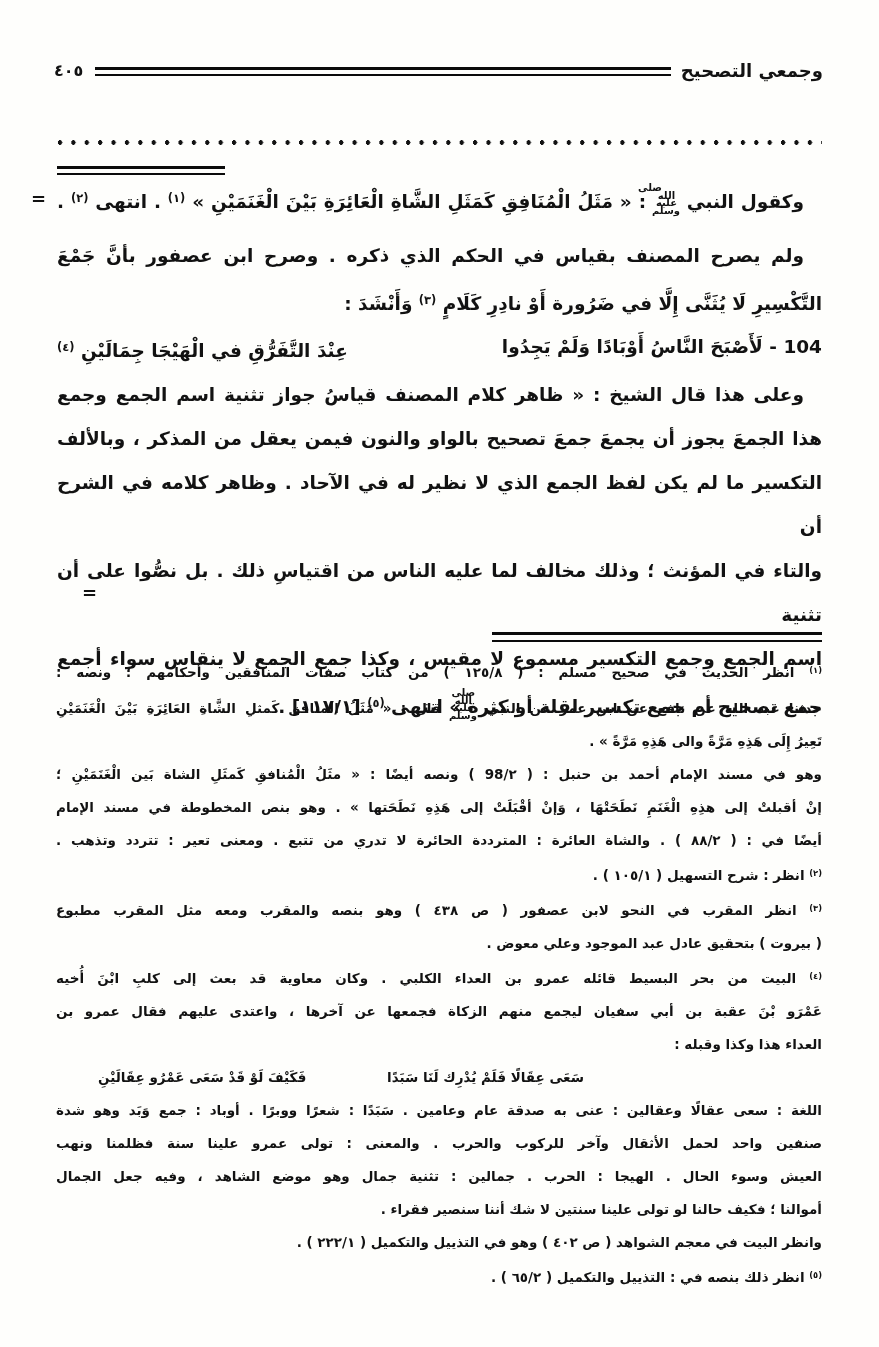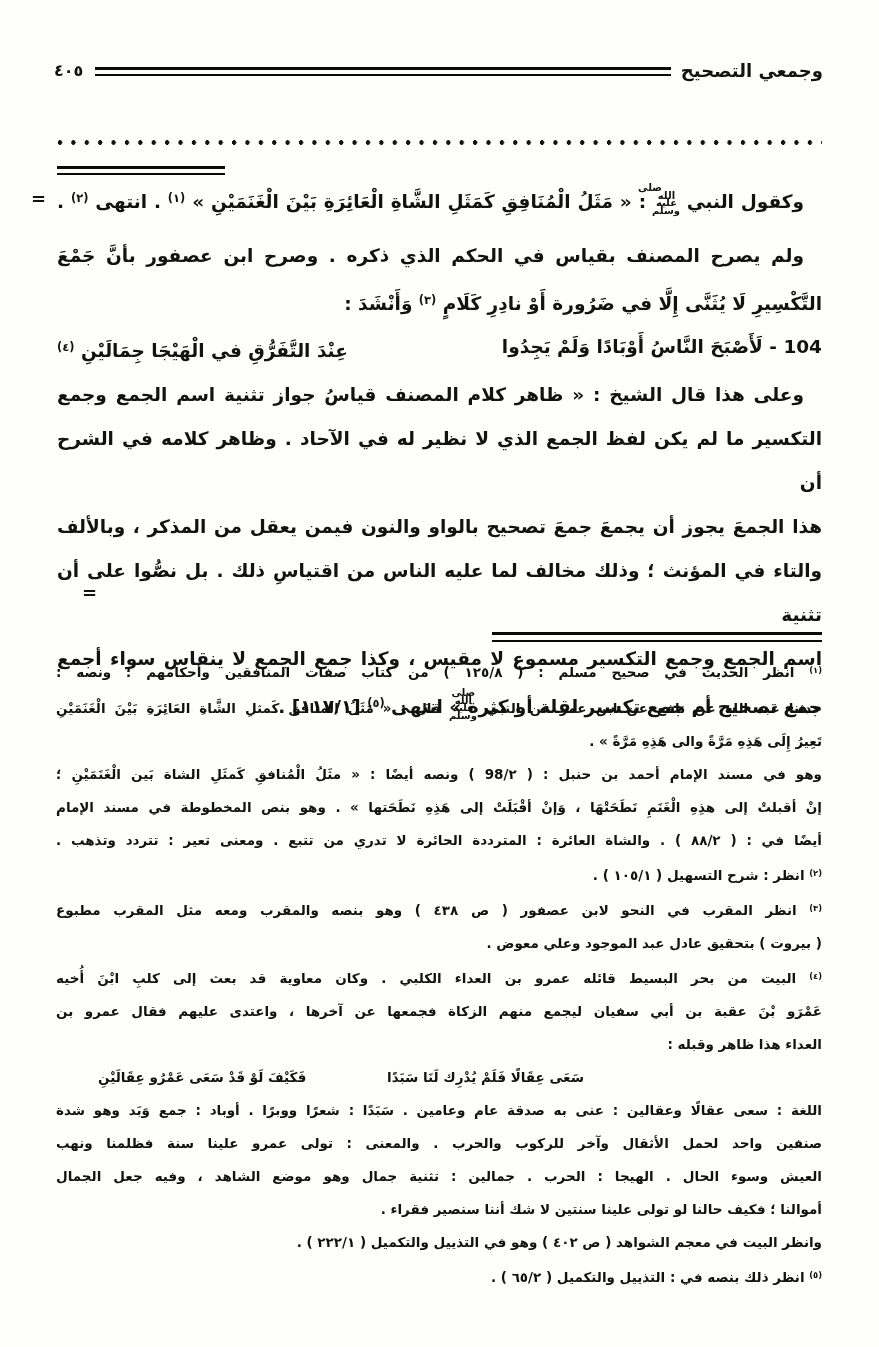--- a/index.html
+++ b/index.html
@@ -77,42 +77,42 @@
 
   <div class="body-text">
     <div class="jl indent p-gap"><span>وكقول النبي</span> <span class="salla">صلى الله عليه وسلم</span><span> : « مَثَلُ الْمُنَافِقِ كَمَثَلِ الشَّاةِ الْعَائِرَةِ بَيْنَ الْغَنَمَيْنِ » <sup class="fnref">(١)</sup> . انتهى <sup class="fnref">(٢)</sup> .</span></div>
     <div class="jl indent">ولم يصرح المصنف بقياس في الحكم الذي ذكره . وصرح ابن عصفور بأنَّ جَمْعَ</div>
     <div class="rl">التَّكْسِيرِ لَا يُثَنَّى إِلَّا في ضَرُورة أَوْ نادِرِ كَلَامٍ <sup class="fnref">(٣)</sup> وَأَنْشَدَ :</div>
     <div class="verse">
       <span>104 - لَأَصْبَحَ النَّاسُ أَوْبَادًا وَلَمْ يَجِدُوا</span>
       <span>عِنْدَ التَّفَرُّقِ في الْهَيْجَا جِمَالَيْنِ <sup class="fnref">(٤)</sup></span>
     </div>
     <div class="jl indent">وعلى هذا قال الشيخ : « ظاهر كلام المصنف قياسُ جواز تثنية اسم الجمع وجمع</div>
+    <div class="jl">هذا الجمعَ يجوز أن يجمعَ جمعَ تصحيح بالواو والنون فيمن يعقل من المذكر ، وبالألف</div>
     <div class="jl">التكسير ما لم يكن لفظ الجمع الذي لا نظير له في الآحاد . وظاهر كلامه في الشرح أن</div>
-    <div class="jl">هذا الجمعَ يجوز أن يجمعَ جمعَ تصحيح بالواو والنون فيمن يعقل من المذكر ، وبالألف</div>
     <div class="jl">والتاء في المؤنث ؛ وذلك مخالف لما عليه الناس من اقتياسِ ذلك . بل نصُّوا على أن تثنية</div>
     <div class="jl">اسم الجمع وجمع التكسير مسموع لا مقيس ، وكذا جمع الجمع لا ينقاس سواء أجمع</div>
     <div class="rl">جمع تصحيح أم جمع تكسير لقلة أو كثرة » انتهى <sup class="fnref">(٥)</sup> [١١٧/١] .</div>
   </div>
 
   <div class="fn-sep"></div>
 
   <div class="footnotes">
     <div class="jl"><sup class="fnref">(١)</sup> انظر الحديث في صحيح مسلم : ( ١٢٥/٨ ) من كتاب صفات المنافقين وأحكامهم ؛ ونصه :</div>
     <div class="jl"><span>حدثنا عبد الله عن نافع عن ابن عمر عن النبي</span> <span class="salla">صلى الله عليه وسلم</span> <span>قال : « مَثَلُ المنافق كَمثلِ الشَّاةِ العَائِرَةِ بَيْنَ الْغَنَمَيْنِ</span></div>
     <div class="rl">تَعِيرُ إِلَى هَذِهِ مَرَّةً والى هَذِهِ مَرَّةً » .</div>
     <div class="jl">وهو في مسند الإمام أحمد بن حنبل : ( 98/٢ ) ونصه أيضًا : « مثَلُ الْمُنافقِ كَمثَلِ الشاة بَين الْغَنَمَيْنِ ؛</div>
     <div class="jl">إنْ أقبلتْ إلى هذِهِ الْغَنَمِ نَطَحَتْهَا ، وَإنْ أقْبَلَتْ إلى هَذِهِ نَطَحَتها » . وهو بنص المخطوطة في مسند الإمام</div>
     <div class="jl">أيضًا في : ( ٨٨/٢ ) . والشاة العائرة : المترددة الحائرة لا تدري من تتبع . ومعنى تعير : تتردد وتذهب .</div>
     <div class="rl"><sup class="fnref">(٢)</sup> انظر : شرح التسهيل ( ١٠٥/١ ) .</div>
     <div class="jl"><sup class="fnref">(٣)</sup> انظر المقرب في النحو لابن عصفور ( ص ٤٣٨ ) وهو بنصه والمقرب ومعه مثل المقرب مطبوع</div>
     <div class="rl">( بيروت ) بتحقيق عادل عبد الموجود وعلي معوض .</div>
     <div class="jl"><sup class="fnref">(٤)</sup> البيت من بحر البسيط قائله عمرو بن العداء الكلبي . وكان معاوية قد بعث إلى كلبِ ابْنَ أُخيه</div>
     <div class="jl">عَمْرَو بْنَ عقبة بن أبي سفيان ليجمع منهم الزكاة فجمعها عن آخرها ، واعتدى عليهم فقال عمرو بن</div>
-    <div class="rl">العداء هذا ظاهر وقبله :</div>
+    <div class="rl">العداء هذا وكذا وقبله :</div>
     <div class="fn-verse">
       <span>سَعَى عِقَالًا فَلَمْ يُدْرِك لَنَا سَبَدًا</span>
       <span>فَكَيْفَ لَوْ قَدْ سَعَى عَمْرُو عِقَالَيْنِ</span>
     </div>
     <div class="jl">اللغة : سعى عقالًا وعقالين : عنى به صدقة عام وعامين . سَبَدًا : شعرًا ووبرًا . أوباد : جمع وَبَد وهو شدة</div>
     <div class="jl">صنفين واحد لحمل الأثقال وآخر للركوب والحرب . والمعنى : تولى عمرو علينا سنة فظلمنا ونهب</div>
     <div class="jl">العيش وسوء الحال . الهيجا : الحرب . جمالين : تثنية جمال وهو موضع الشاهد ، وفيه جعل الجمال</div>
     <div class="rl">أموالنا ؛ فكيف حالنا لو تولى علينا سنتين لا شك أننا سنصير فقراء .</div>
     <div class="rl">وانظر البيت في معجم الشواهد ( ص ٤٠٢ ) وهو في التذييل والتكميل ( ٢٢٢/١ ) .</div>
     <div class="rl"><sup class="fnref">(٥)</sup> انظر ذلك بنصه في : التذييل والتكميل ( ٦٥/٢ ) .</div>

